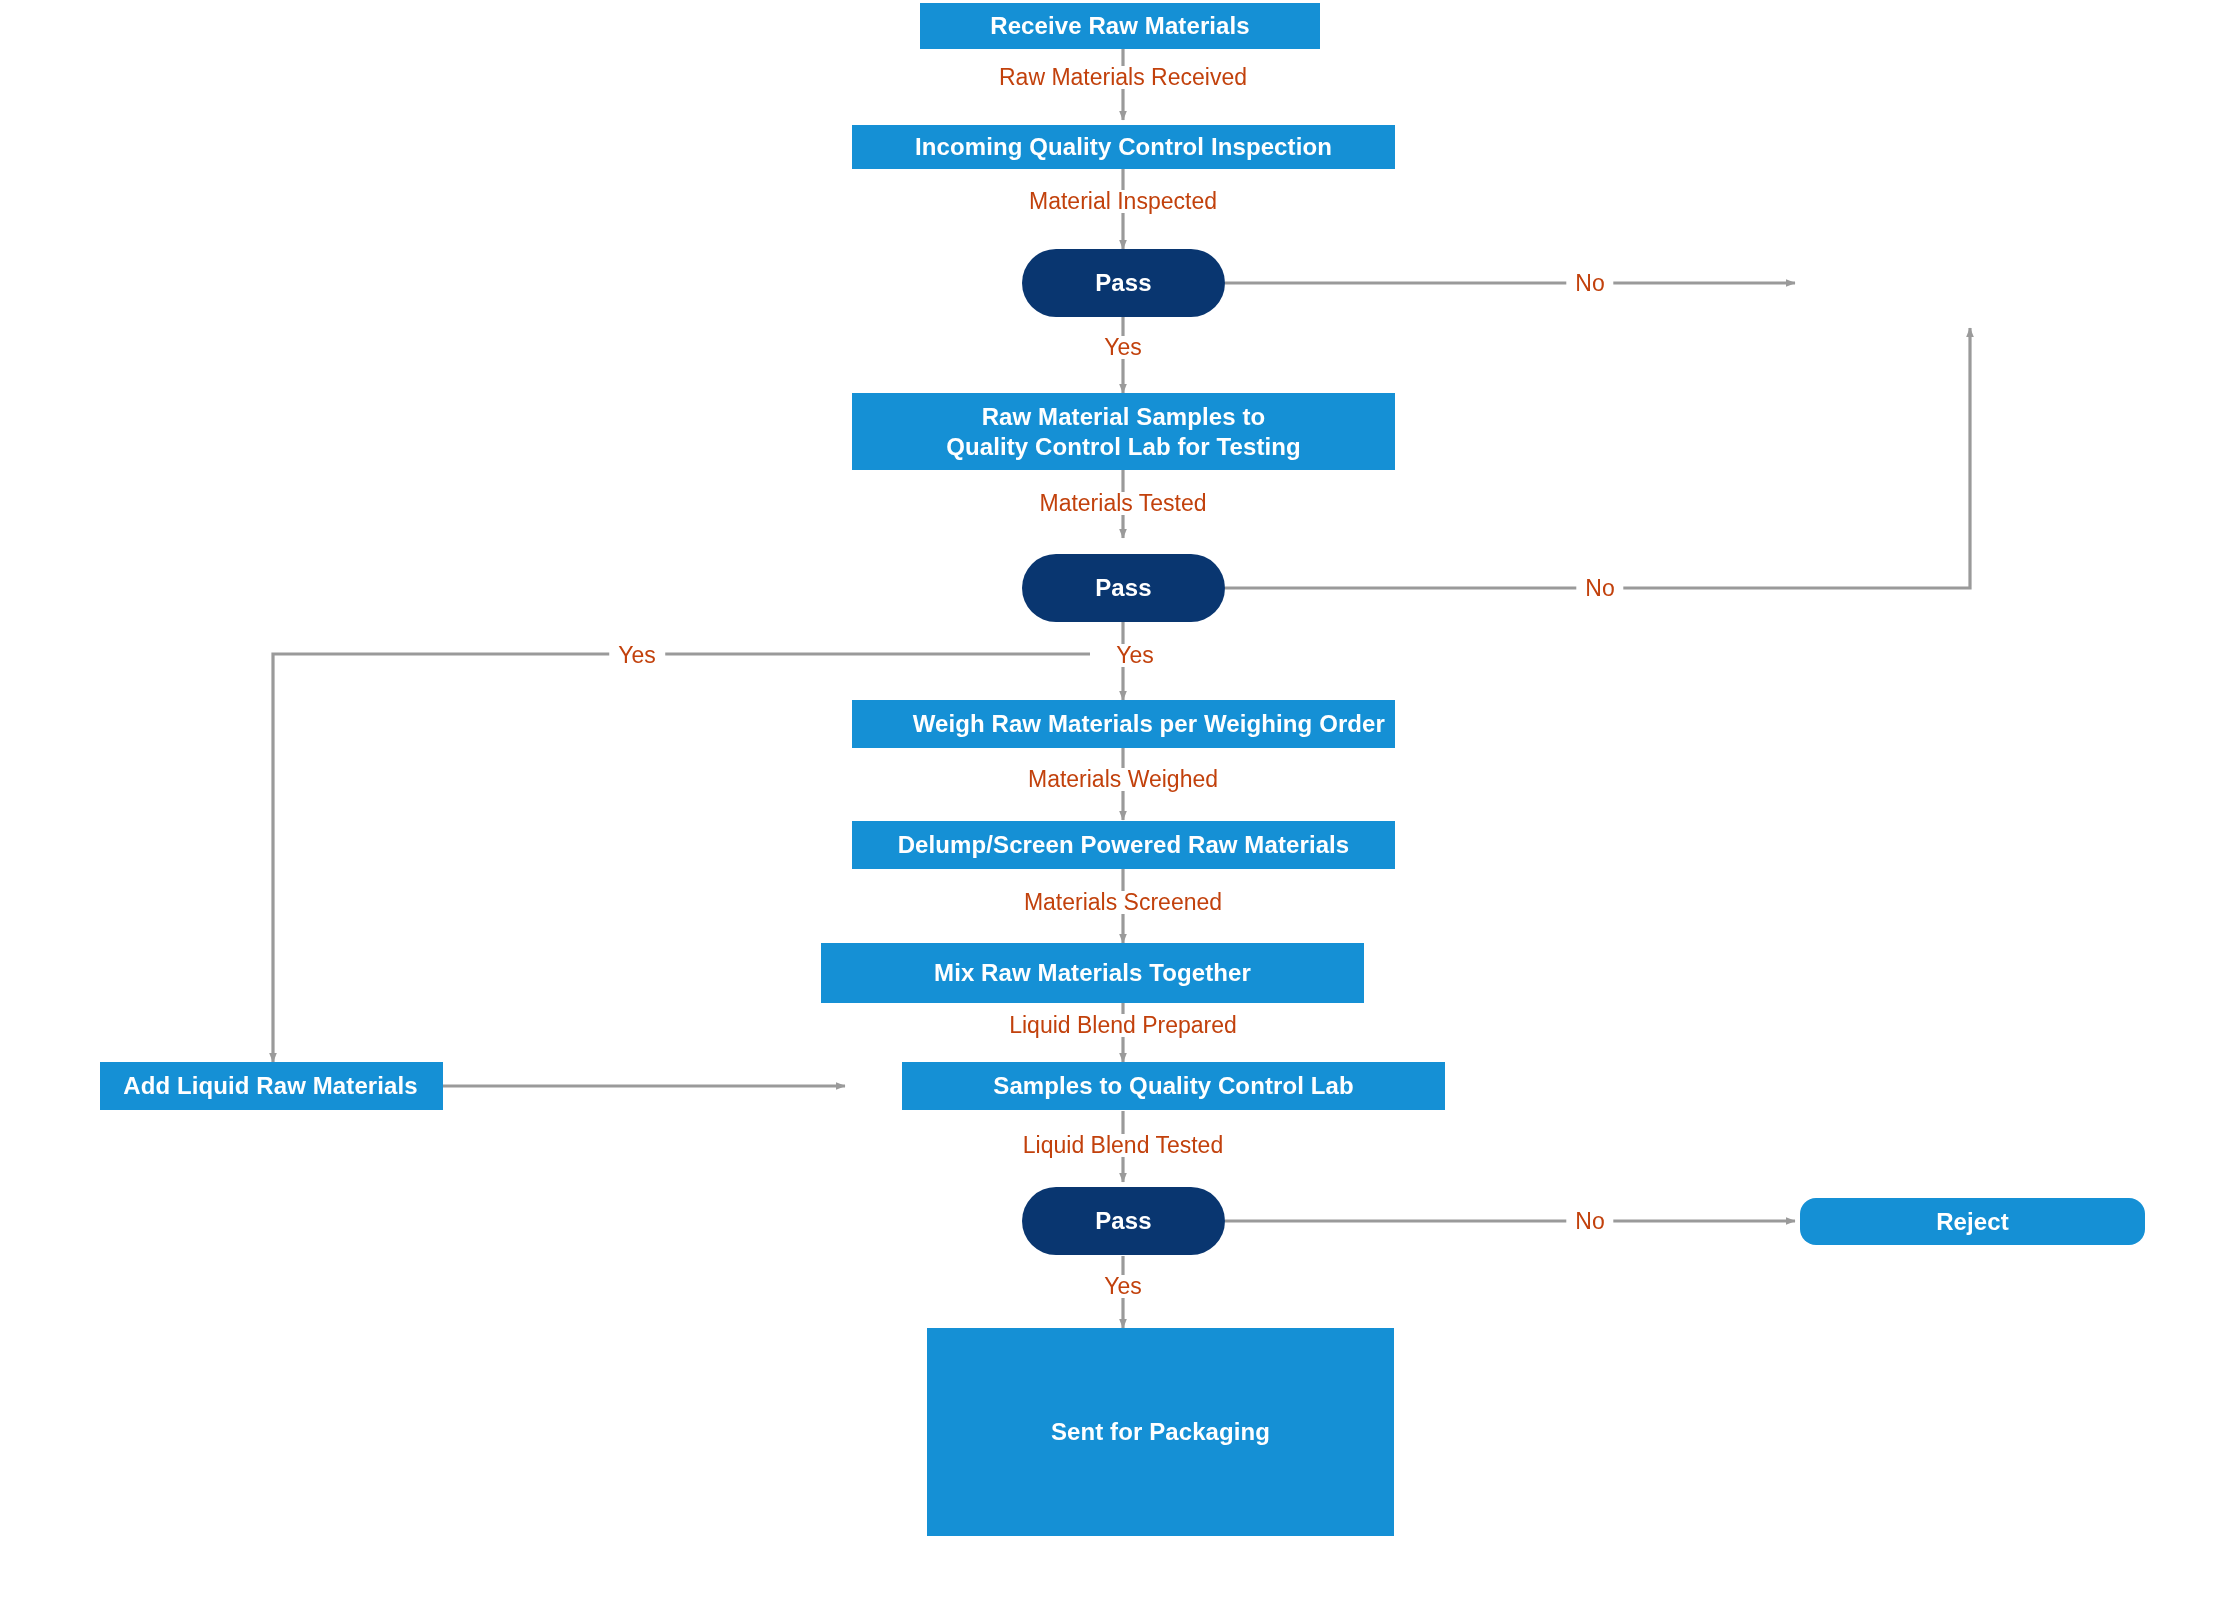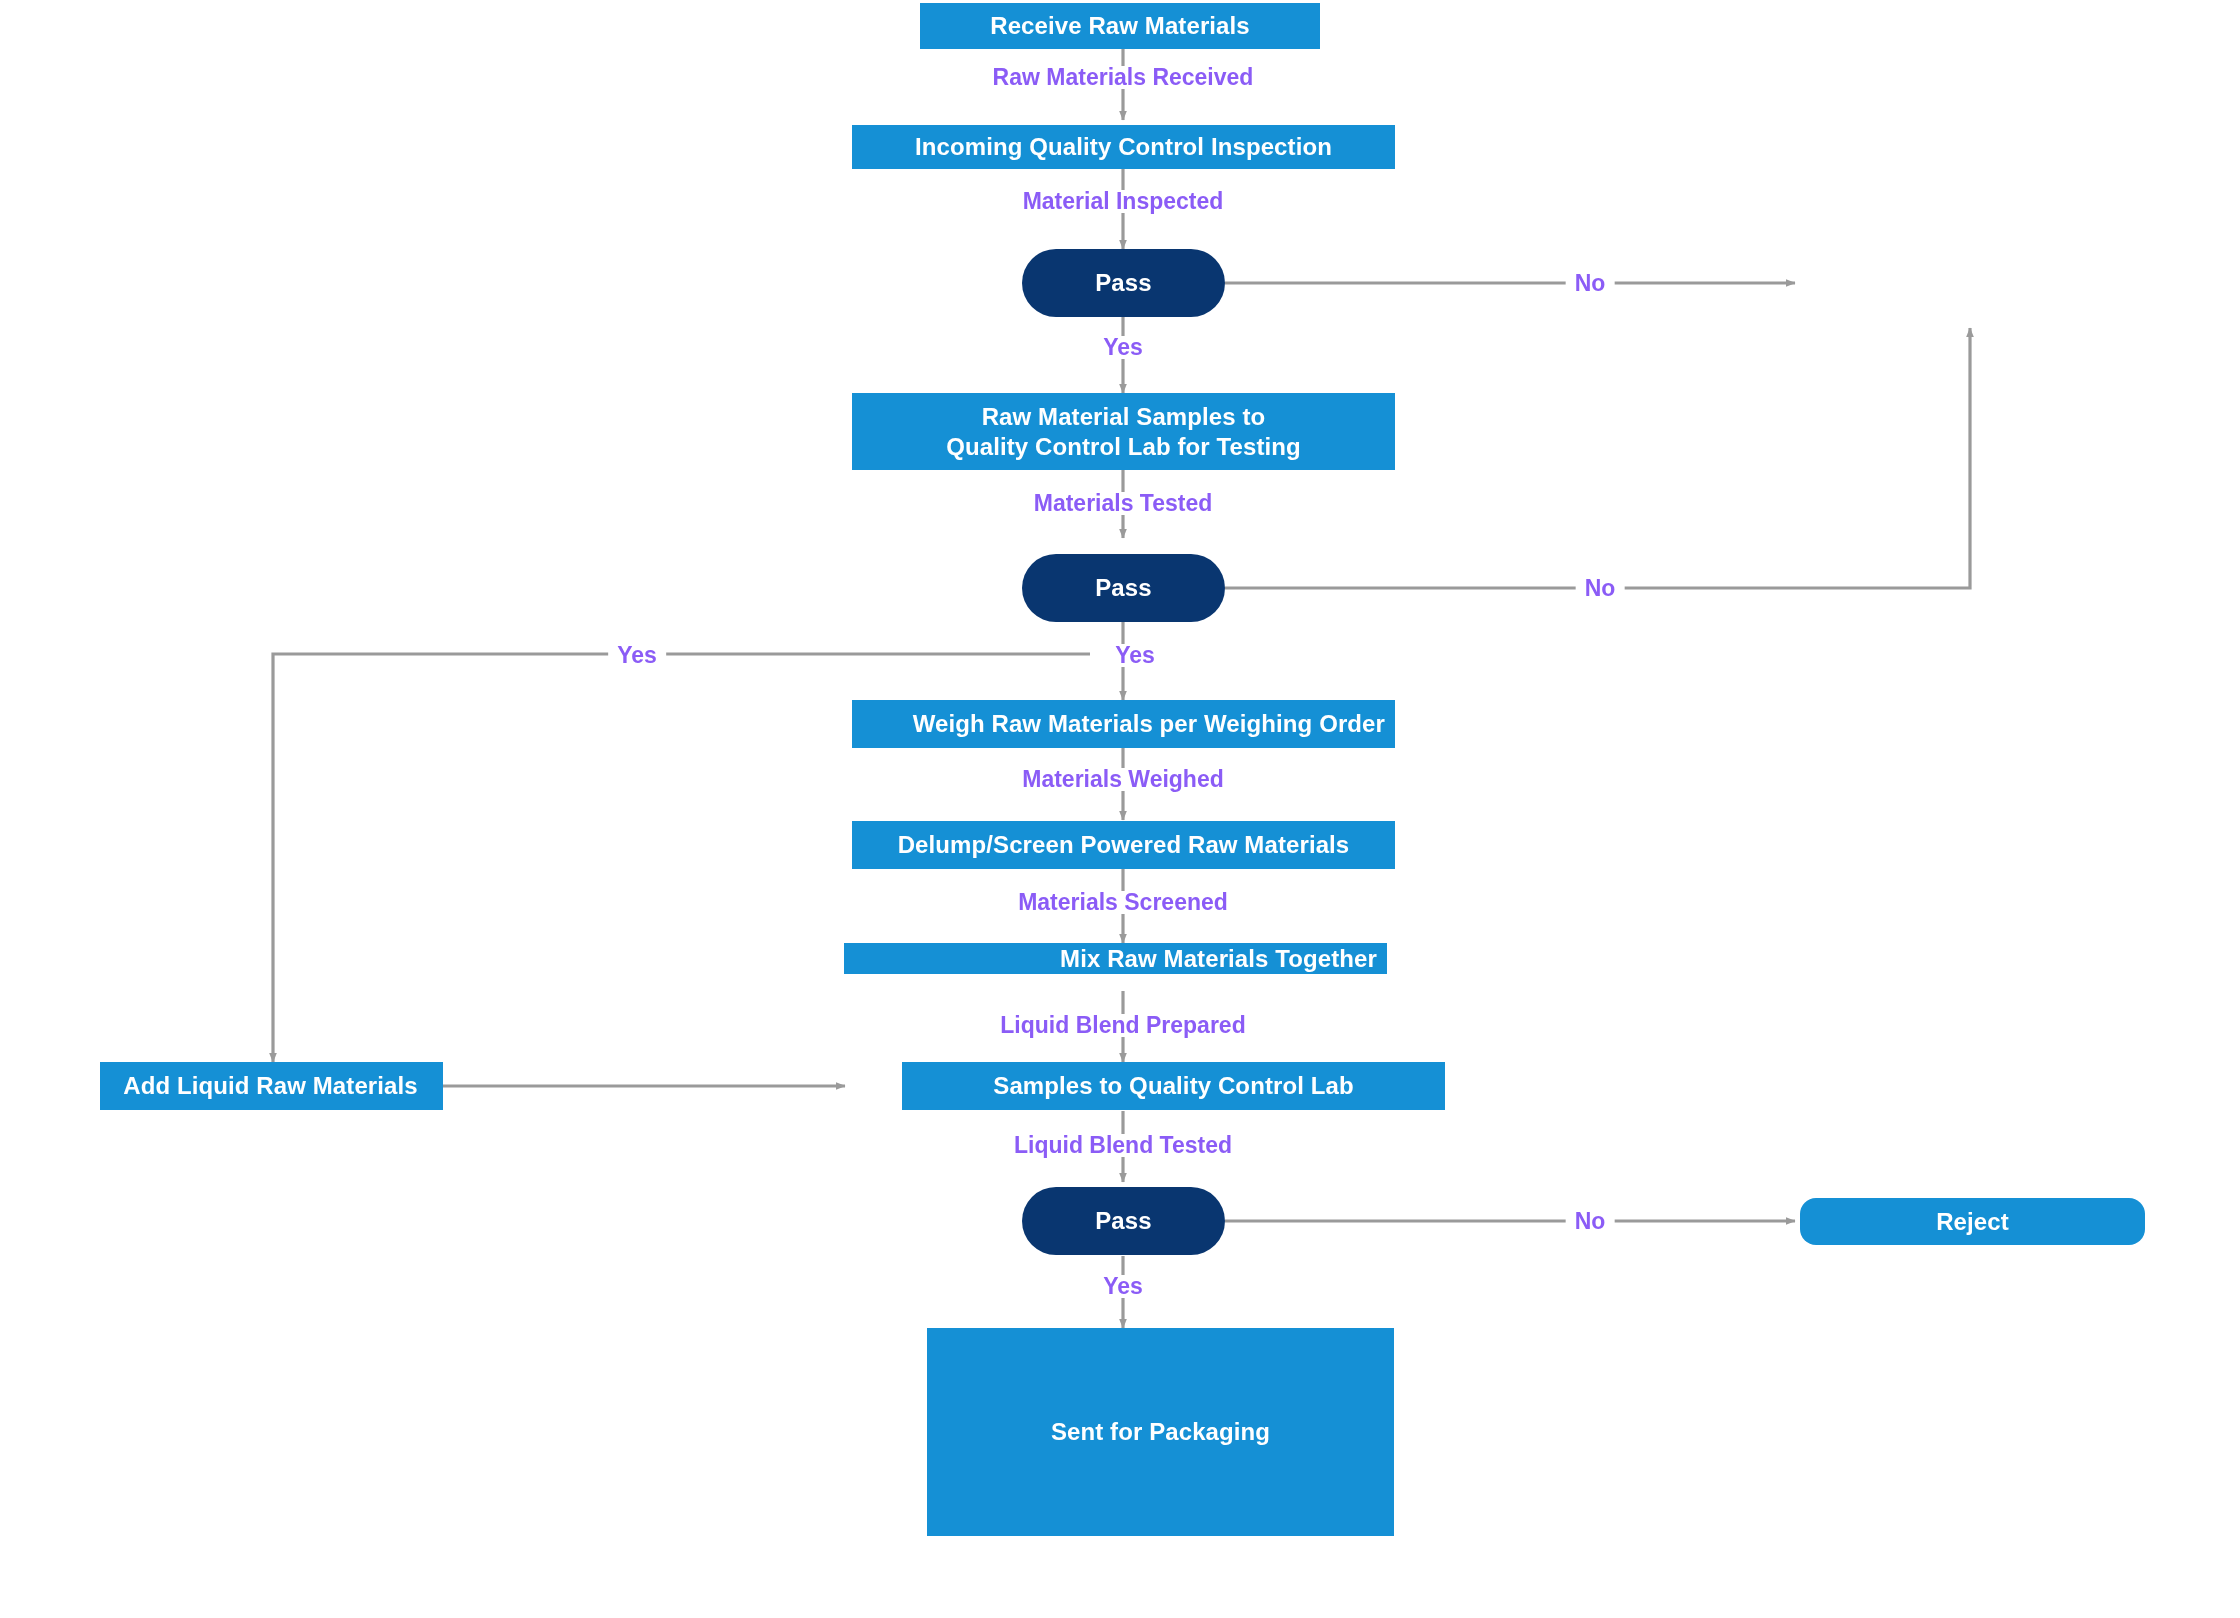--- a/index.html
+++ b/index.html
@@ -4,21 +4,21 @@
 <title>Process Flowchart</title>
 <style>
   html,body{margin:0;padding:0;background:#ffffff;}
   body{font-family:"Liberation Sans",sans-serif;}
   #canvas{position:relative;width:2240px;height:1618px;background:#ffffff;overflow:hidden;}
   #wires{position:absolute;left:0;top:0;width:2240px;height:1618px;}
   .node{position:absolute;box-sizing:border-box;display:flex;align-items:center;justify-content:center;
         text-align:center;color:#ffffff;font-weight:bold;line-height:1.22;letter-spacing:.1px;}
   .proc{background:#1590D5;font-size:24px;padding:4px 10px;}
   .decision{background:#093670;font-size:24px;border-radius:40px;}
-  .edge-label{position:absolute;color:#8b5cf6;font-size:23px;font-weight:bold;white-space:nowrap;
+  .edge-label{position:absolute;color:#c2410c;font-size:23px;font-weight:normal;white-space:nowrap;
               background:#ffffff;padding:0 9px;line-height:1;text-align:center;}
   .edge-label.yn{font-size:23px;}
 </style>
 </head>
 <body>
 
 <div id="canvas">
 
   <svg id="wires" viewBox="0 0 2240 1618" xmlns="http://www.w3.org/2000/svg">
     <defs>
@@ -83,21 +83,21 @@
   </div>
 
   <div class="node proc" style="left:852px;top:700px;width:543px;height:48px;justify-content:flex-end;">
     <span>Weigh Raw Materials per Weighing Order</span>
   </div>
 
   <div class="node proc" style="left:852px;top:821px;width:543px;height:48px;">
     <span>Delump/Screen Powered Raw Materials</span>
   </div>
 
-  <div class="node proc" style="left:844px;top:943px;width:543px;height:31px;justify-content:flex-end;">
+  <div class="node proc" style="left:821px;top:943px;width:543px;height:60px;">
     <span>Mix Raw Materials Together</span>
   </div>
 
   <div class="node proc" style="left:100px;top:1062px;width:343px;height:48px;padding-left:8px;">
     <span>Add Liquid Raw Materials</span>
   </div>
 
   <div class="node proc" style="left:902px;top:1062px;width:543px;height:48px;">
     <span>Samples to Quality Control Lab</span>
   </div>

